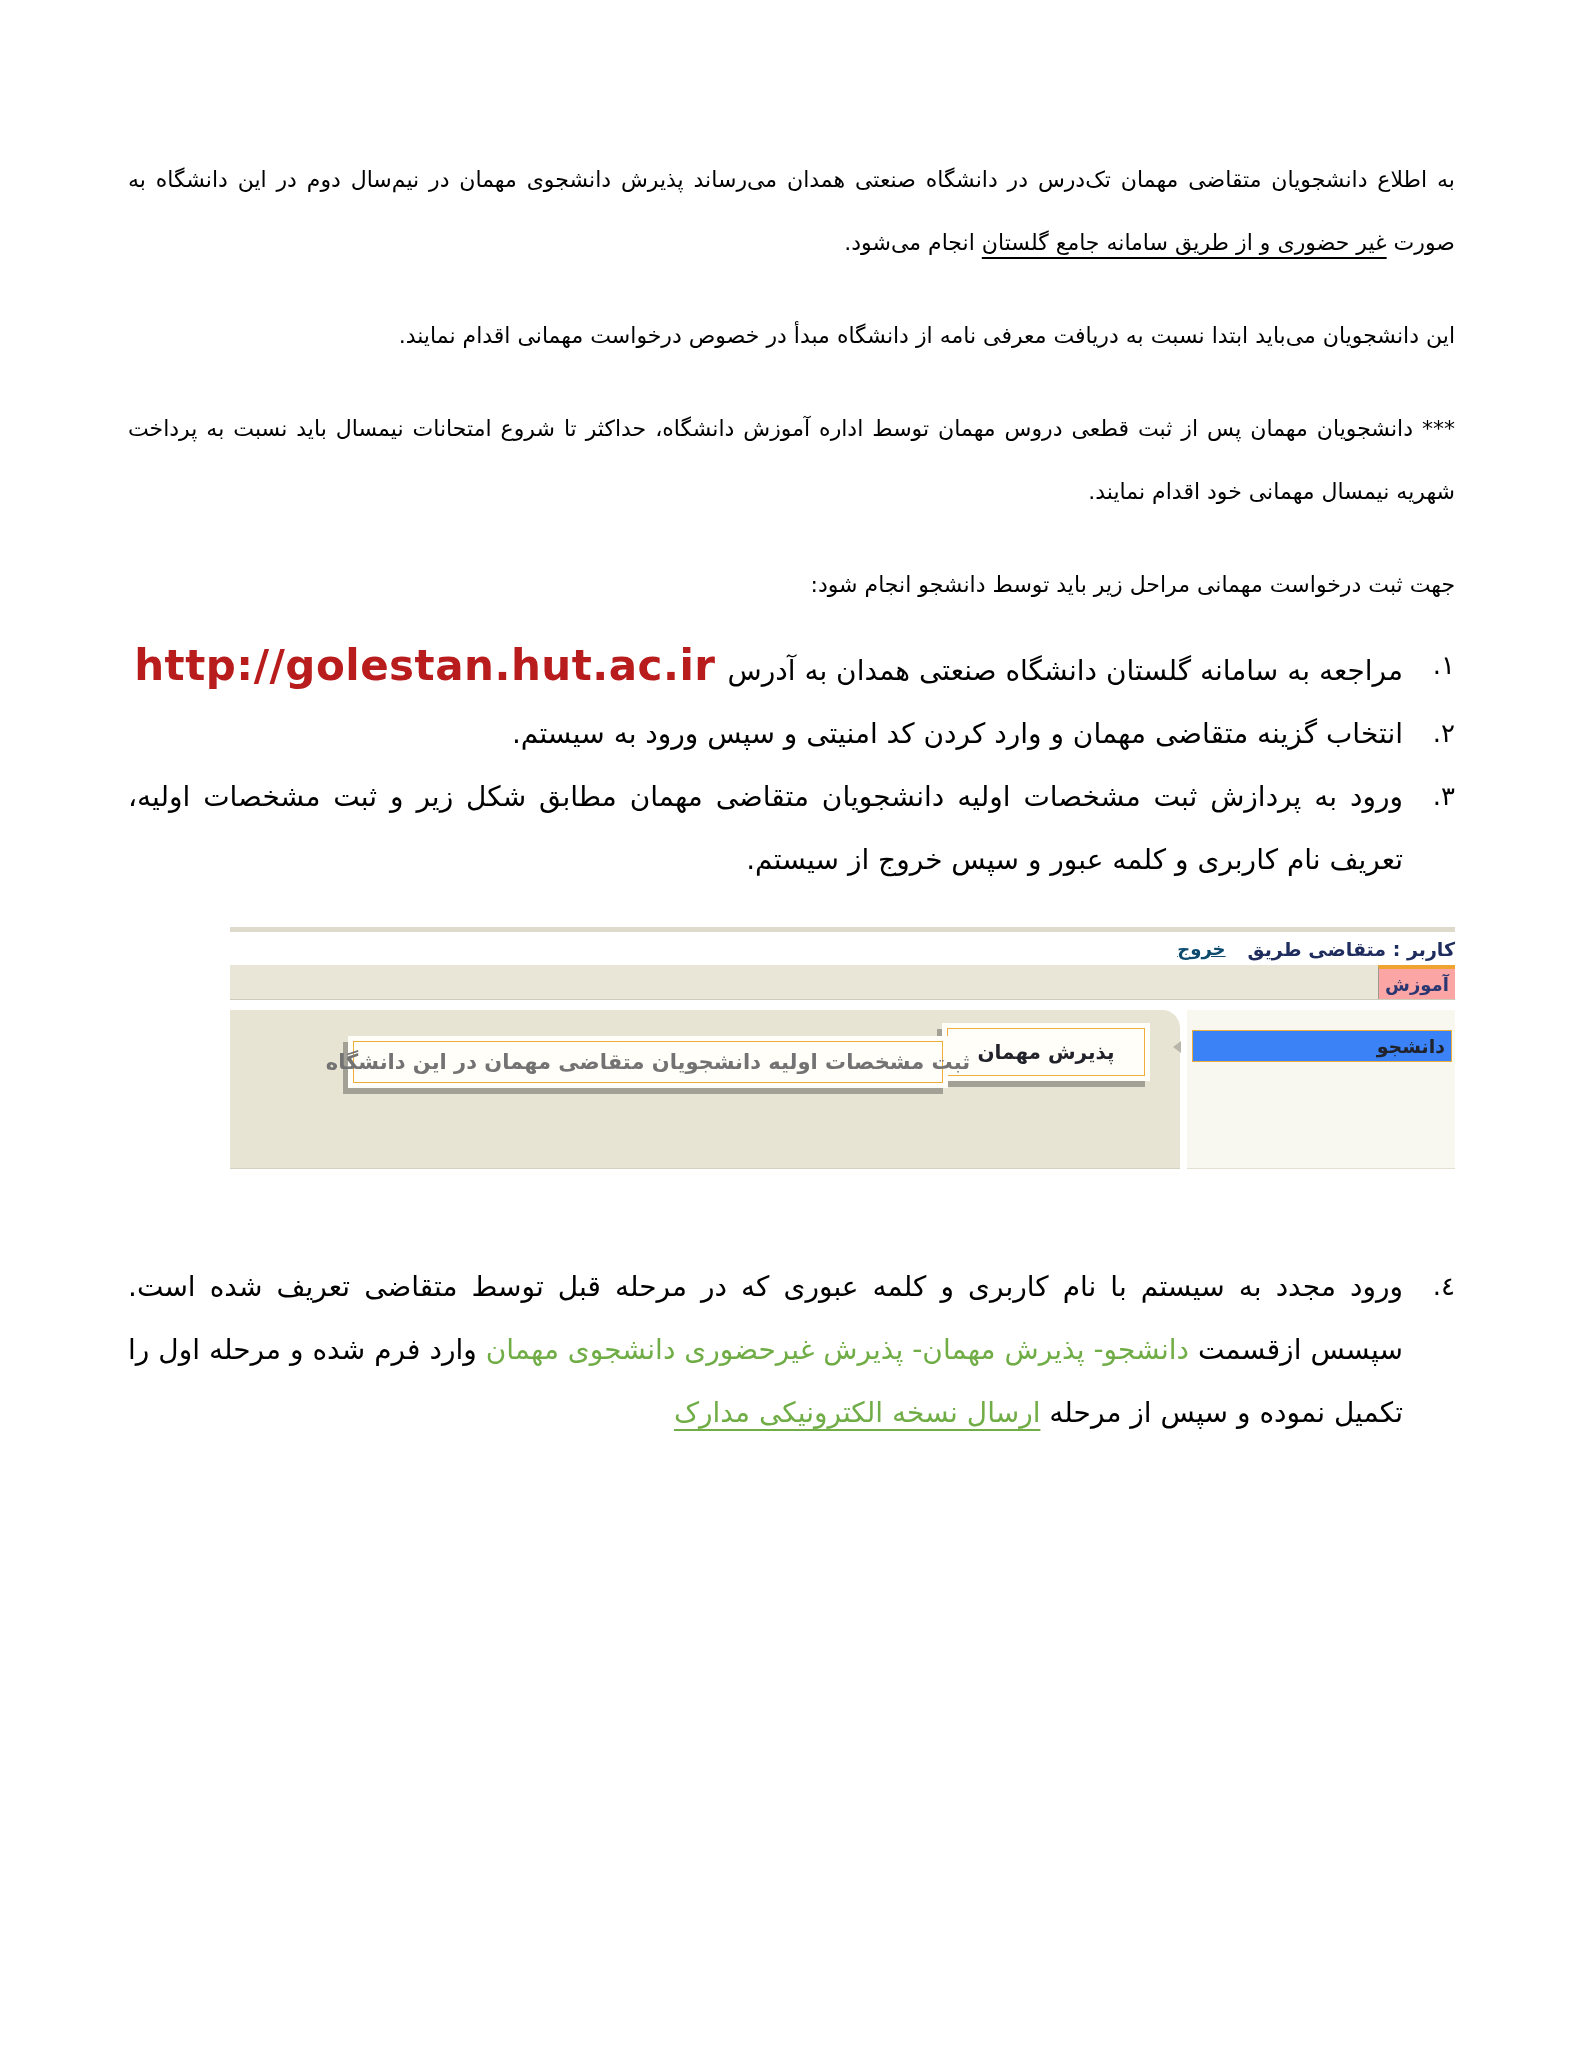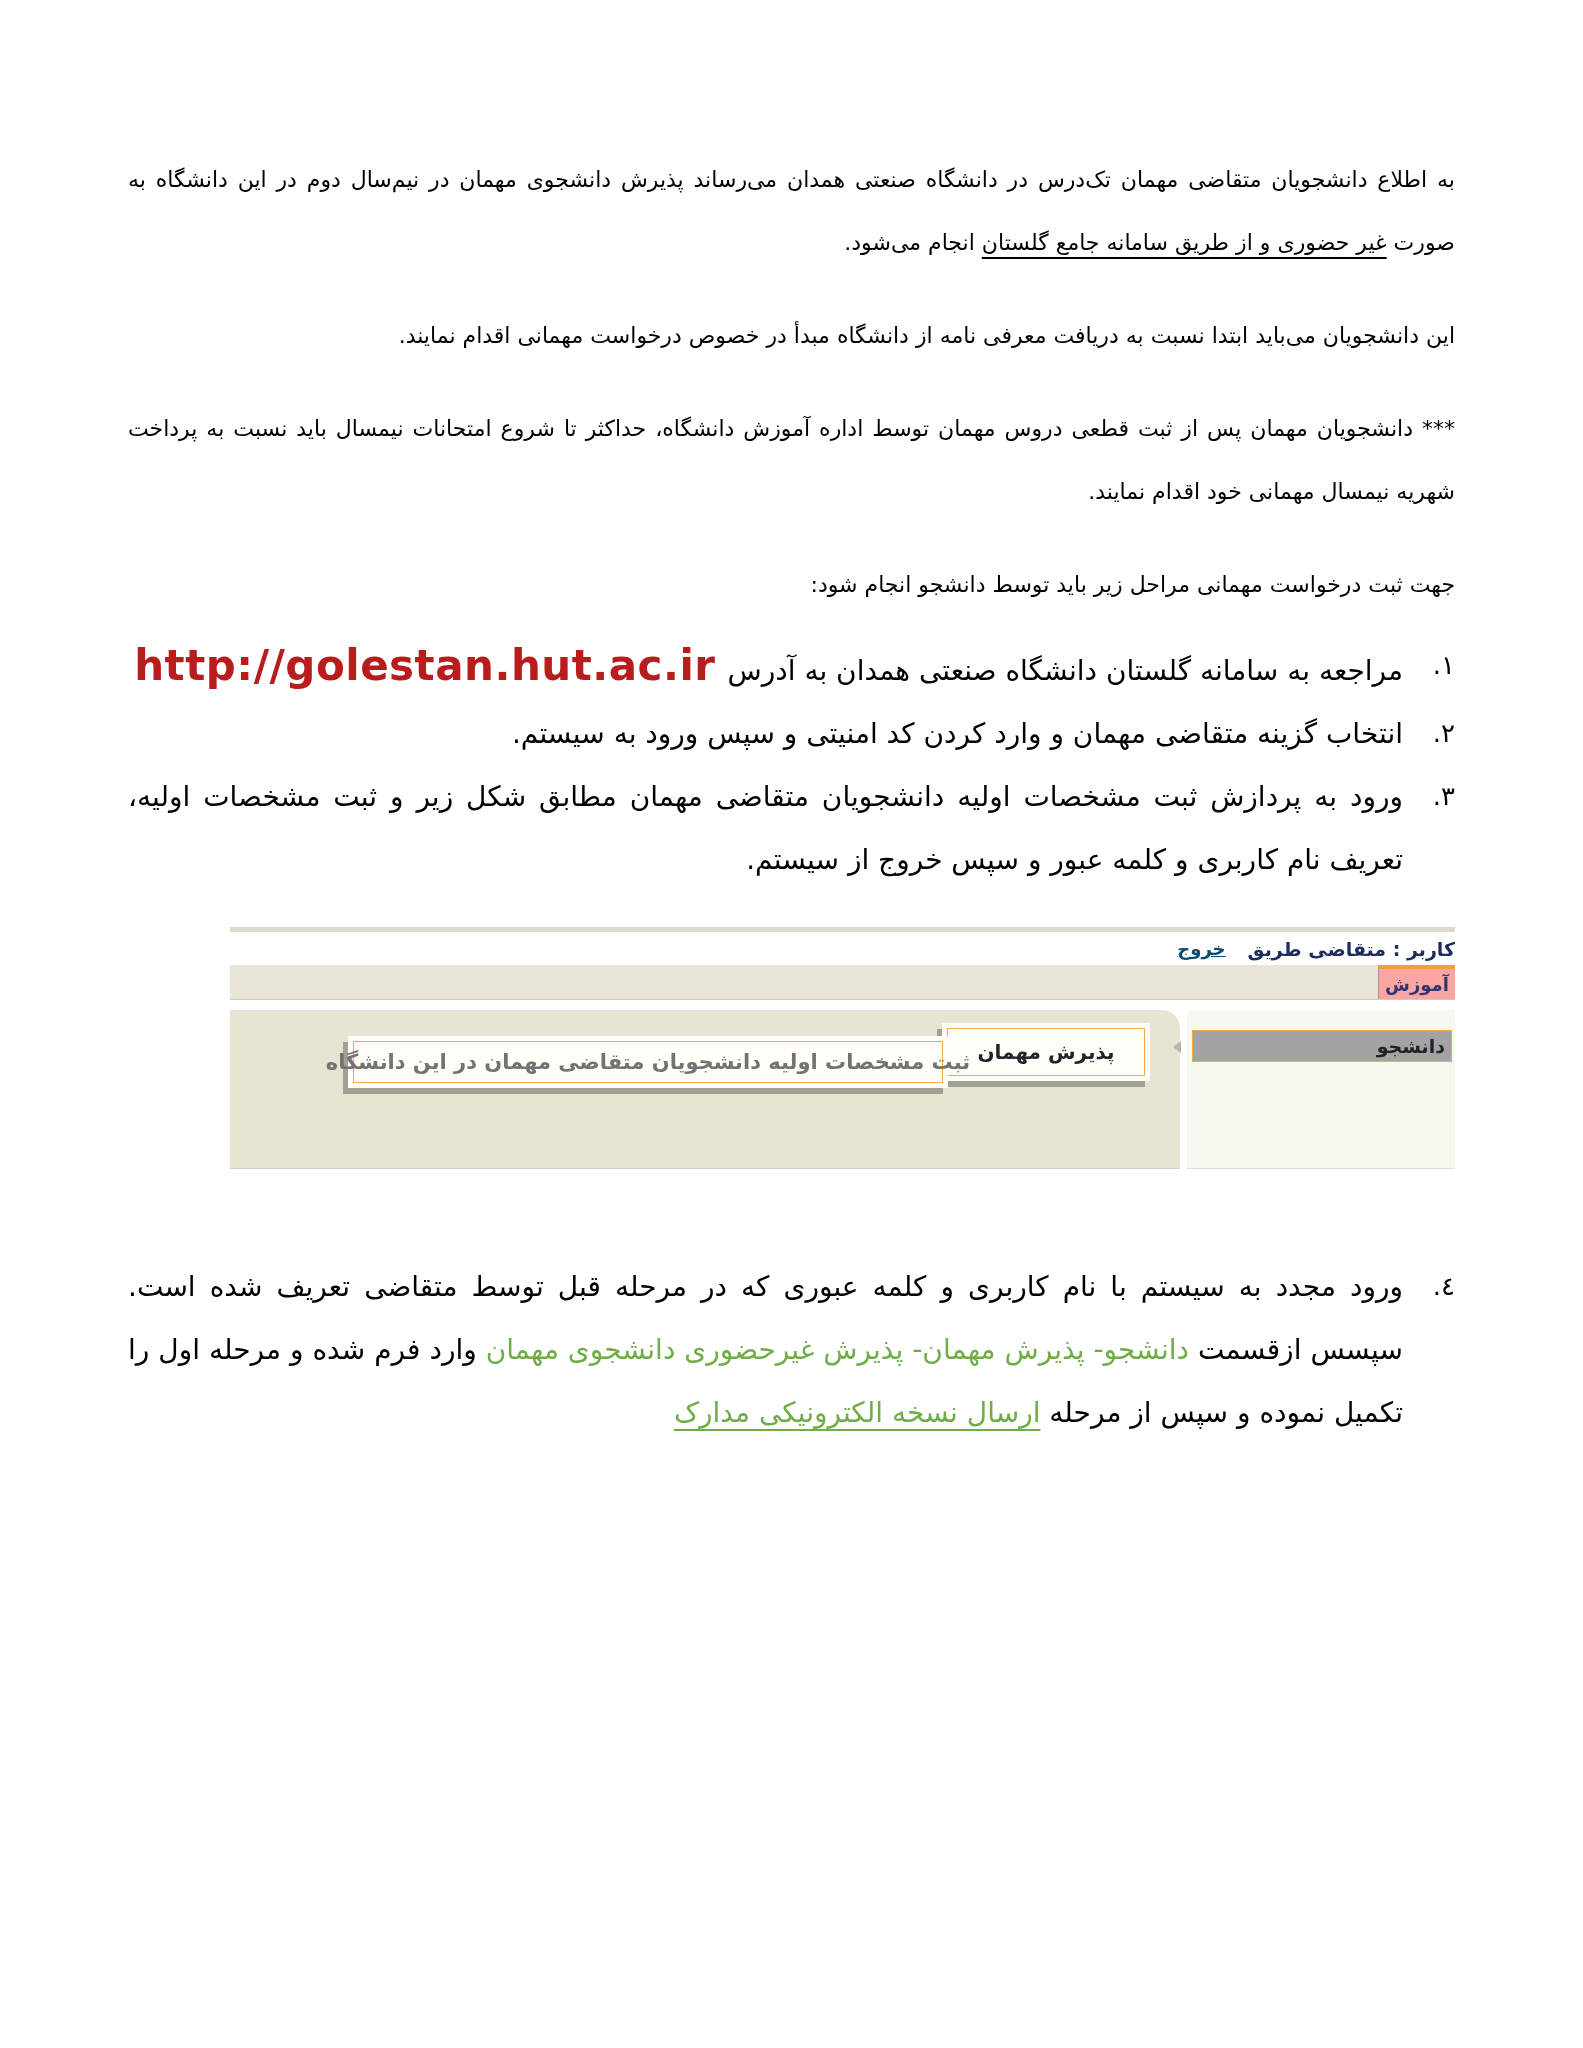--- a/index.html
+++ b/index.html
@@ -82,21 +82,21 @@
   }
   .shot-right-panel{
     position:absolute;top:0;right:0;
     width:268px;height:158px;
     background:#f8f7f0;
     border-bottom:1px solid #e3e0d2;
   }
   .shot-menu-student{
     position:absolute;top:20px;right:3px;
     width:252px;height:30px;
-    background:#a3a3a3;
+    background:#3b82f6;
     border:1px solid #efae3c;
     font-size:19px;font-weight:bold;color:#22222a;
     line-height:30px;padding-right:6px;
     cursor:pointer;
   }
   .shot-arrow{
     position:absolute;top:31px;right:274px;
     width:0;height:0;
     border-top:6px solid transparent;
     border-bottom:6px solid transparent;

